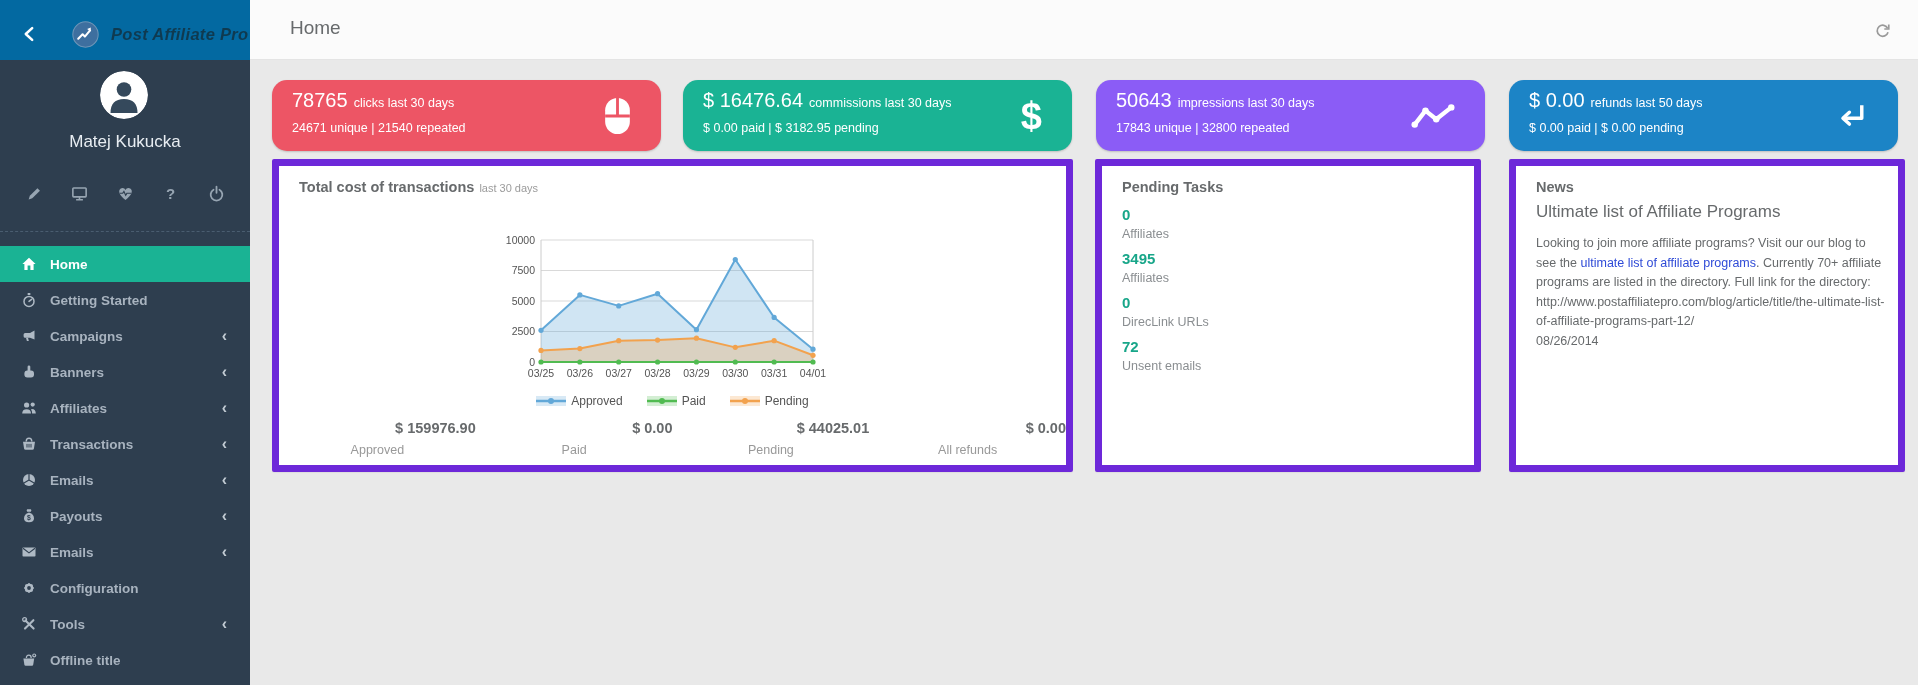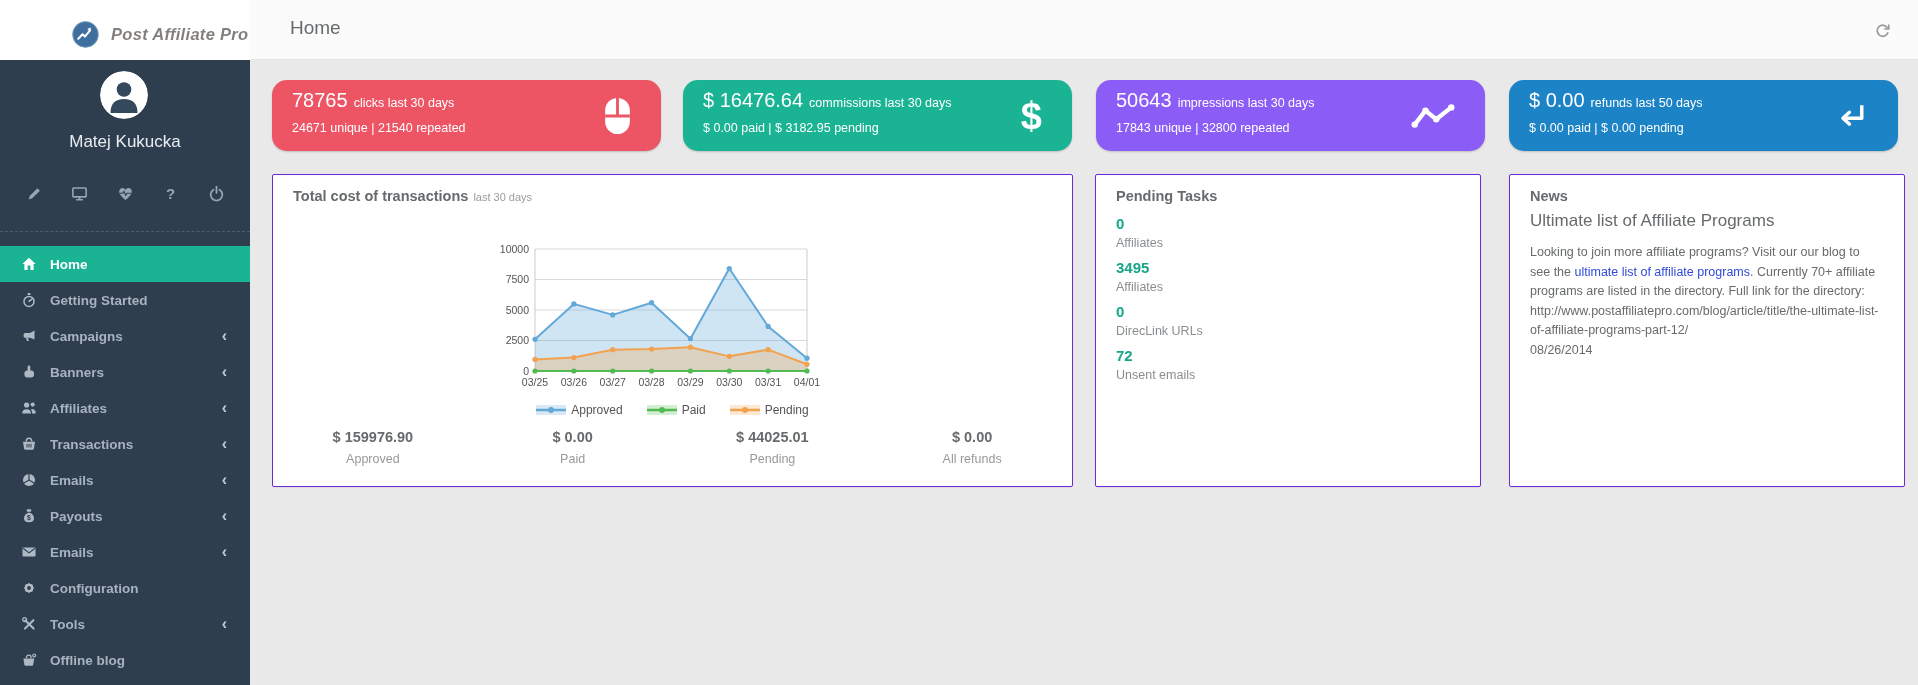--- a/index.html
+++ b/index.html
@@ -1,21 +1,21 @@
 <!DOCTYPE html>
 <html><head>
 <meta charset="utf-8">
 <style>
   html,body{margin:0;padding:0;background:#d8d8d8;}
   .root{position:relative;width:1918px;height:685px;background:#e9e9e9;overflow:hidden;
         font-family:"Liberation Sans",sans-serif;-webkit-font-smoothing:antialiased;}
 
   
   .sidebar{position:absolute;left:0;top:0;width:250px;height:685px;background:#2e3e4f;}
-  .side-head{position:absolute;left:0;top:0;width:250px;height:60px;background:#ffffff;
+  .side-head{position:absolute;left:0;top:0;width:250px;height:60px;background:#0369a1;
              display:flex;align-items:center;padding:8px 0 0 14px;box-sizing:border-box;}
   .back-btn{width:30px;height:36px;display:flex;align-items:center;justify-content:center;cursor:pointer;}
   .logo-wrap{margin-left:28px;display:flex;align-items:center;}
   .brand{margin-left:12px;font-size:16.5px;font-weight:bold;font-style:italic;color:rgba(25,20,14,0.55);letter-spacing:.3px;}
   .avatar{position:absolute;left:100px;top:71px;width:48px;height:48px;border-radius:50%;overflow:hidden;}
   .uname{position:absolute;left:0;top:132px;width:250px;text-align:center;color:#e8edf2;font-size:17px;}
   .utools{position:absolute;left:0;top:183px;width:250px;box-sizing:border-box;padding:0 24px;
           display:flex;justify-content:space-between;color:#97a5b2;}
   .utool{width:20px;height:20px;display:flex;align-items:center;justify-content:center;cursor:pointer;}
   .utool svg{width:17px;height:17px;}
@@ -40,34 +40,34 @@
   
   .card{position:absolute;top:80px;width:389px;height:71px;border-radius:15px;color:#fff;
         box-shadow:0 1px 2px rgba(0,0,0,.18);cursor:pointer;}
   .card .line1{position:absolute;left:20px;top:9px;font-size:12.5px;white-space:nowrap;}
   .card .bignum{font-size:20px;margin-right:6px;}
   .card .line2{position:absolute;left:20px;top:41px;font-size:12.5px;white-space:nowrap;}
   .card .cicon{position:absolute;right:30px;top:50%;transform:translateY(-50%);display:flex;align-items:center;}
   .dollar-glyph{font-size:38px;font-weight:bold;color:#fff;line-height:1;}
 
   
-  .panel{position:absolute;top:174px;height:313px;background:#fff;border:1px solid #6d28d9;
+  .panel{position:absolute;top:159px;height:313px;background:#fff;border:7px solid #6d28d9;
          border-radius:2px;box-sizing:border-box;box-shadow:0 1px 1px rgba(0,0,0,.05);}
   .ptitle{position:absolute;left:20px;top:13px;font-size:14.5px;font-weight:bold;color:#676a6c;}
   .psub{font-size:11px;color:#9b9b9b;font-weight:normal;margin-left:5px;}
 
   
   #chart-panel{left:272px;width:801px;}
   #chart-svg{position:absolute;left:222px;top:64px;width:330px;height:162px;}
   .legend{position:absolute;left:0;top:228px;width:100%;display:flex;justify-content:center;gap:24px;}
   .lg-item{display:flex;align-items:center;gap:5px;font-size:12px;color:#555;}
   .lg-sw{display:flex;align-items:center;}
   .cstats{position:absolute;left:0;top:254px;width:100%;display:flex;}
   .cstat{flex:1;text-align:center;}
-  .cstat .v{font-size:14.5px;font-weight:bold;color:#676a6c;}
+  .cstat .v{font-size:14.5px;font-weight:bold;color:#676a6c;text-align:right;}
   .cstat .l{margin-top:7px;font-size:12.5px;color:#999;}
 
   
   #tasks-panel{left:1095px;width:386px;}
   .tasks{position:absolute;left:20px;top:40px;}
   .task-val{font-size:15px;font-weight:bold;color:#18a689;line-height:17px;cursor:pointer;}
   .task-lbl{font-size:12.5px;color:#8a8e91;margin:4px 0 9px 0;}
 
   
   #news-panel{left:1509px;width:396px;}
@@ -237,21 +237,21 @@
         <span class="slabel">Tools</span>
         <span class="chev">‹</span>
       </div>
       <div class="sitem">
         <svg viewBox="0 0 16 16">
           <path d="M5.4 6 Q5.4 3.2 7.8 3.2 Q10.2 3.2 10.2 6" fill="none" stroke="currentColor" stroke-width="1.3"></path>
           <path d="M2.4 6.4 H13.2 L12.2 12.8 Q12 13.8 11 13.8 H4.6 Q3.6 13.8 3.4 12.8 Z" fill="currentColor"></path>
           <circle cx="13.2" cy="3.4" r="2" fill="currentColor"></circle>
           <circle cx="13.2" cy="3.4" r="0.8" fill="#2e3e4f"></circle>
         </svg>
-        <span class="slabel">Offline blog</span>
+        <span class="slabel">Offline title</span>
       </div>
     </div>
   </div>
 
   <div class="topbar">
     <div class="page-title">Home</div>
     <div class="refresh-btn">
       <svg width="17" height="17" viewBox="0 0 16 16">
         <path d="M12.9 6 A5.2 5.2 0 1 0 13.2 9.6" fill="none" stroke="#9a9a9a" stroke-width="1.6"></path>
         <path d="M13.9 2.4 V6.6 H9.7" fill="none" stroke="#9a9a9a" stroke-width="1.6"></path>

